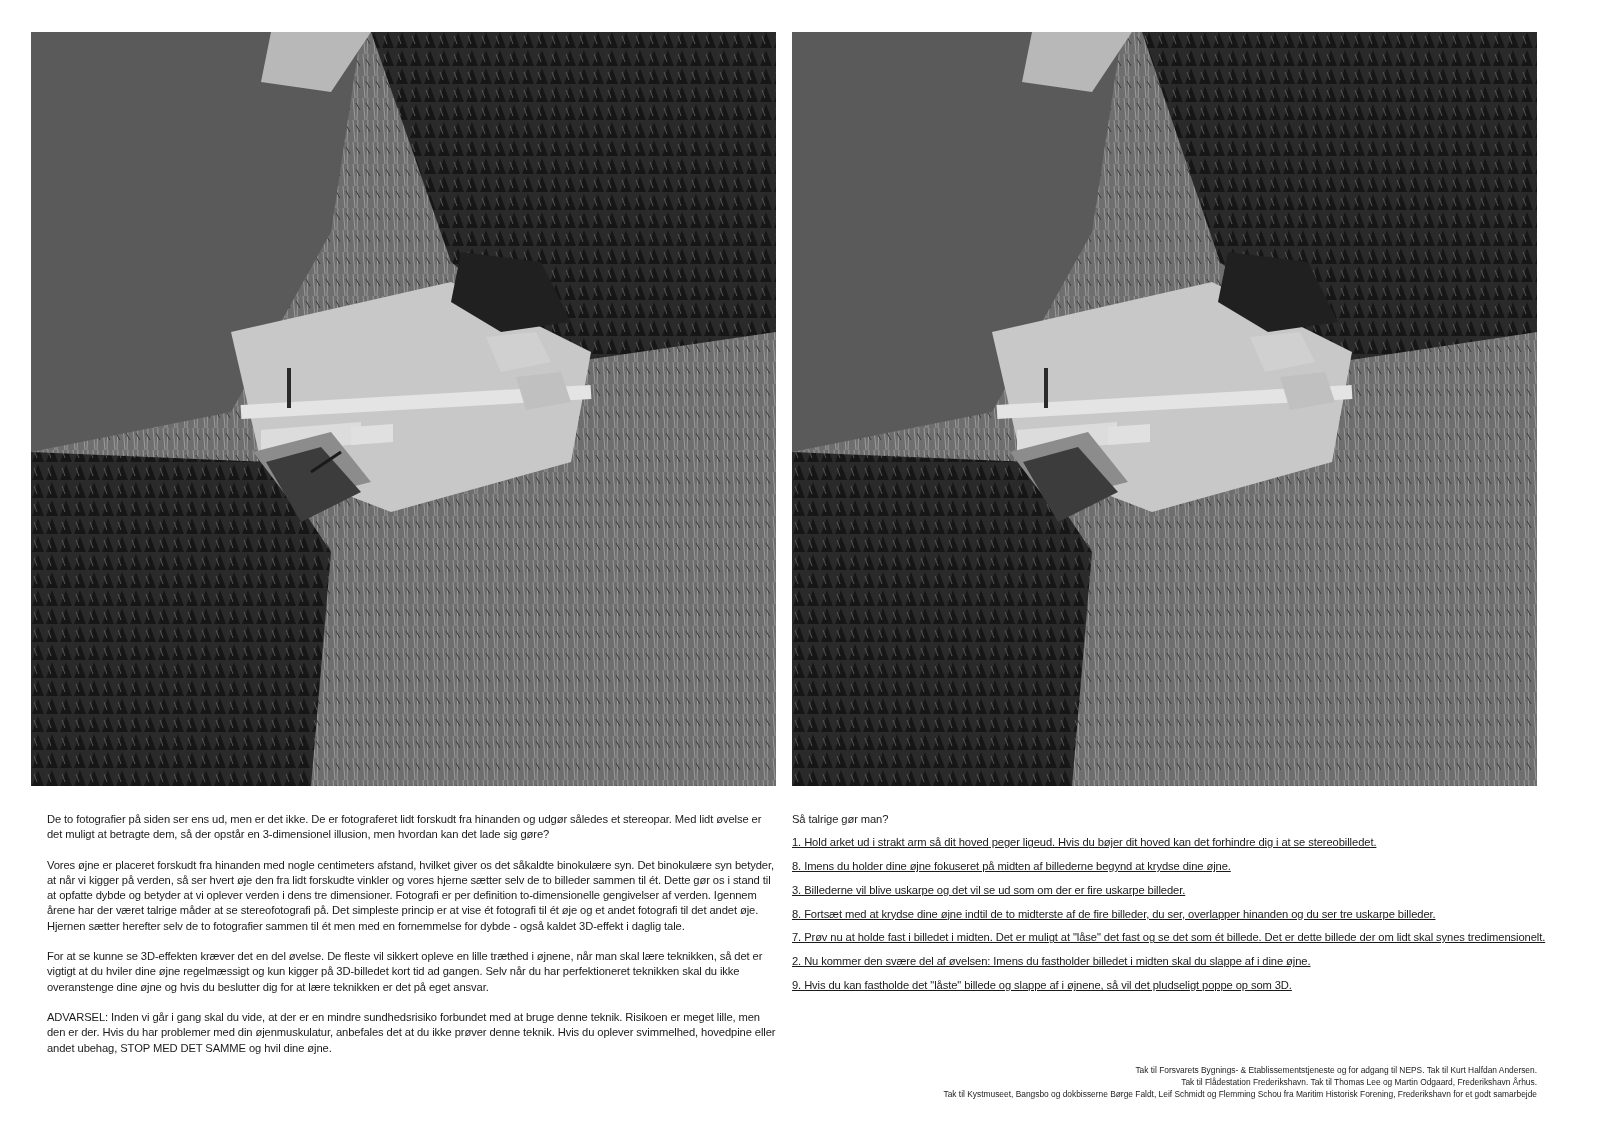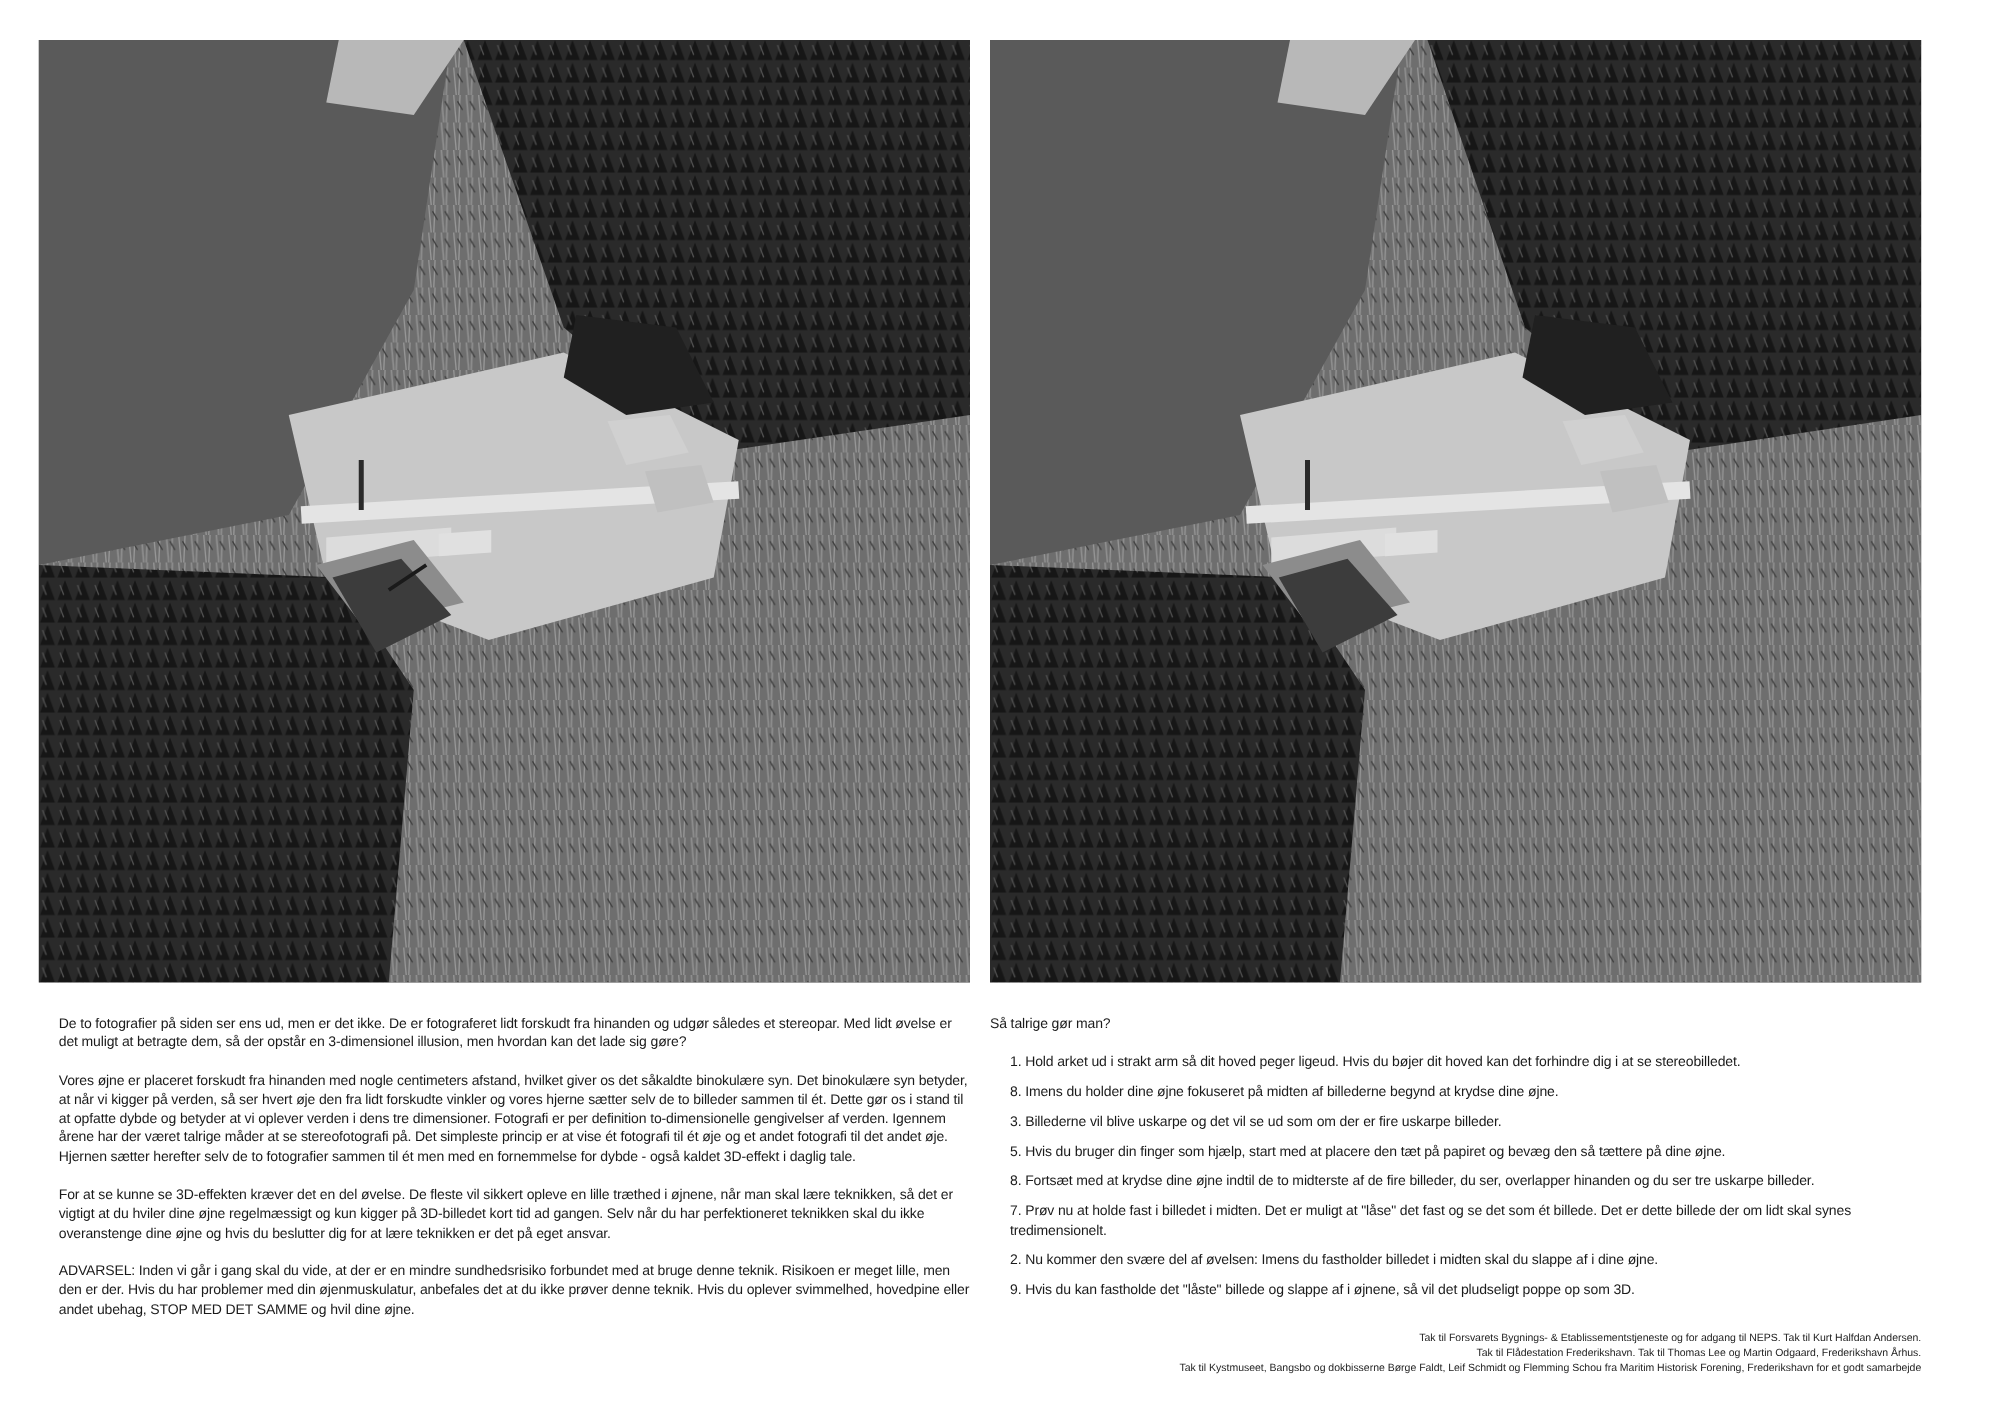--- a/index.html
+++ b/index.html
@@ -15,21 +15,21 @@
     .photo.right { left: 792px; }
     .photo svg { display: block; width: 100%; height: 100%; }
     .col {
       position: absolute; top: 812px; font-size: 11.2px; line-height: 15.3px;
       letter-spacing: -0.1px;
     }
     .col.left { left: 31px; width: 748px; }
     .col.right { left: 792px; width: 760px; }
     .col p { margin: 0 0 15px 16px; }
     .col.right .intro { margin: 0 0 8px 0; }
-    .col.right ol { list-style: none; margin: 16px; padding: 0 0 0 0; }
+    .col.right ol { list-style: none; margin: 0; padding: 0 0 0 0; text-decoration: underline; }
     .col.right li { margin: 0 0 8.5px 0; }
     .credits {
       position: absolute; right: 63px; top: 1064px; text-align: right;
       font-size: 8.4px; line-height: 12px; color: #222;
     }
   </style>
 </head>
 <body>
 
 <div class="photo left">
@@ -92,21 +92,20 @@
   <p>For at se kunne se 3D-effekten kræver det en del øvelse. De fleste vil sikkert opleve en lille træthed i øjnene, når man skal lære teknikken, så det er vigtigt at du hviler dine øjne regelmæssigt og kun kigger på 3D-billedet kort tid ad gangen. Selv når du har perfektioneret teknikken skal du ikke overanstenge dine øjne og hvis du beslutter dig for at lære teknikken er det på eget ansvar.</p>
   <p>ADVARSEL: Inden vi går i gang skal du vide, at der er en mindre sundhedsrisiko forbundet med at bruge denne teknik. Risikoen er meget lille, men den er der. Hvis du har problemer med din øjenmuskulatur, anbefales det at du ikke prøver denne teknik. Hvis du oplever svimmelhed, hovedpine eller andet ubehag, STOP MED DET SAMME og hvil dine øjne.</p>
 </div>
 
 <div class="col right">
   <p class="intro">Så talrige gør man?</p>
   <ol>
     <li>1. Hold arket ud i strakt arm så dit hoved peger ligeud. Hvis du bøjer dit hoved kan det forhindre dig i at se stereobilledet.</li>
     <li>8. Imens du holder dine øjne fokuseret på midten af billederne begynd at krydse dine øjne.</li>
     <li>3. Billederne vil blive uskarpe og det vil se ud som om der er fire uskarpe billeder.</li>
-    <li>5. Hvis du bruger din finger som hjælp, start med at placere den tæt på papiret og bevæg den så tættere på dine øjne.</li>
     <li>8. Fortsæt med at krydse dine øjne indtil de to midterste af de fire billeder, du ser, overlapper hinanden og du ser tre uskarpe billeder.</li>
     <li>7. Prøv nu at holde fast i billedet i midten. Det er muligt at "låse" det fast og se det som ét billede. Det er dette billede der om lidt skal synes tredimensionelt.</li>
     <li>2. Nu kommer den svære del af øvelsen: Imens du fastholder billedet i midten skal du slappe af i dine øjne.</li>
     <li>9. Hvis du kan fastholde det "låste" billede og slappe af i øjnene, så vil det pludseligt poppe op som 3D.</li>
   </ol>
 </div>
 
 <div class="credits">
   <div>Tak til Forsvarets Bygnings- &amp; Etablissementstjeneste og for adgang til NEPS. Tak til Kurt Halfdan Andersen.</div>
   <div>Tak til Flådestation Frederikshavn. Tak til Thomas Lee og Martin Odgaard, Frederikshavn Århus.</div>

